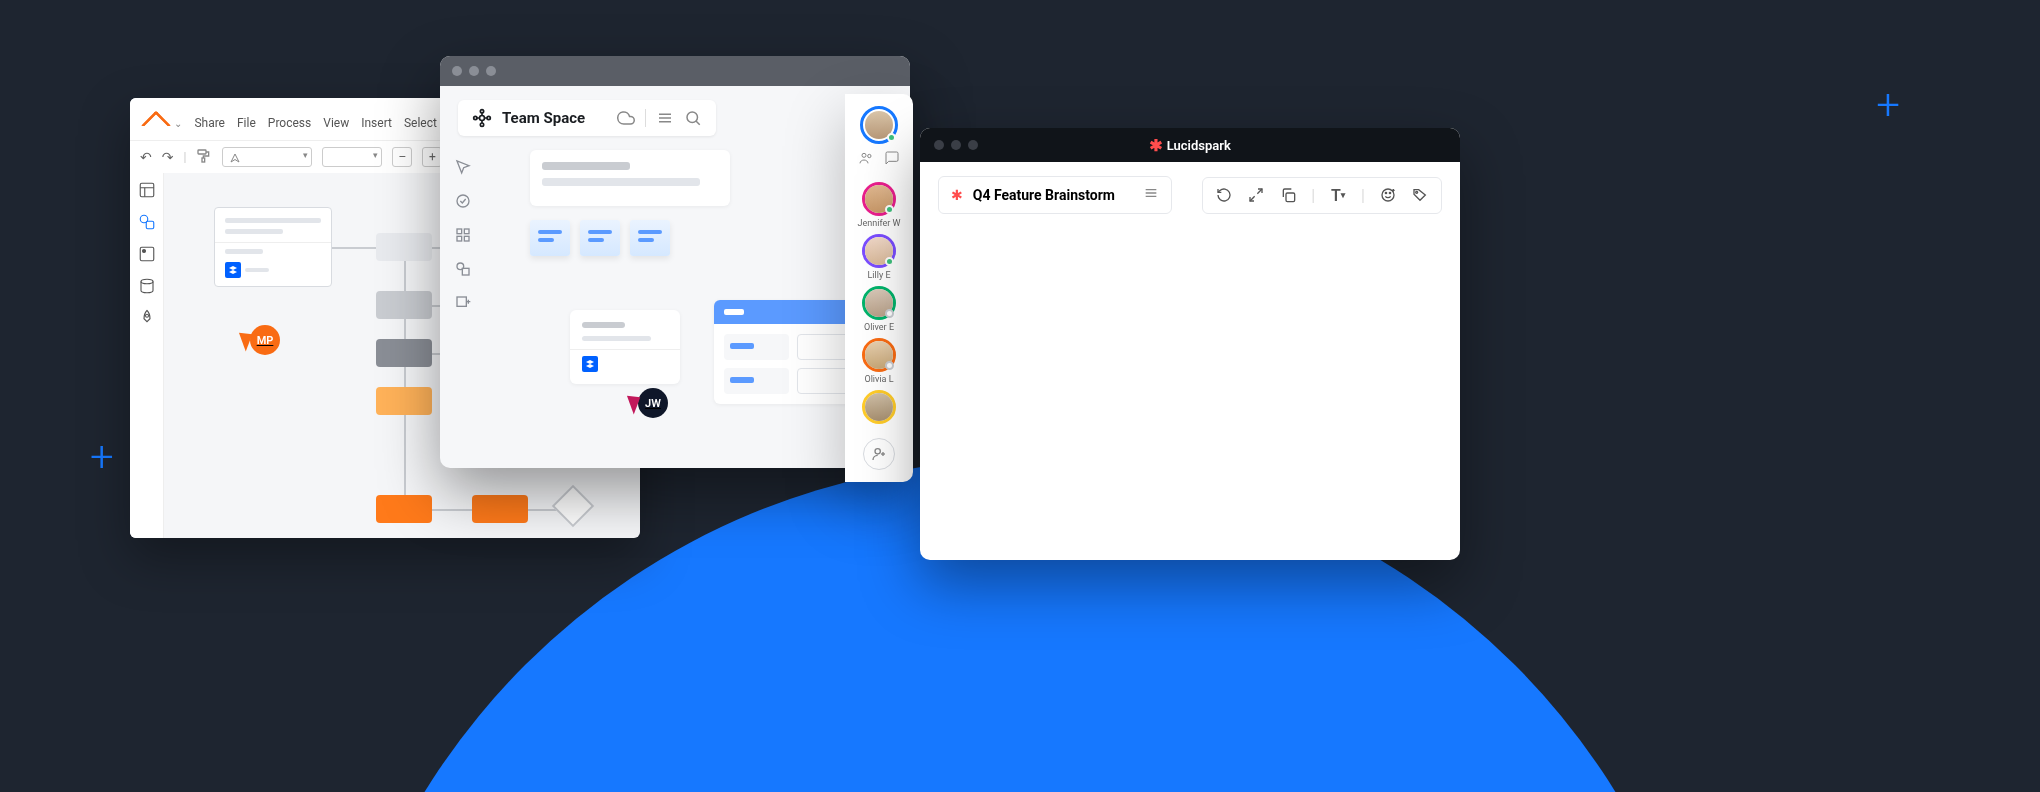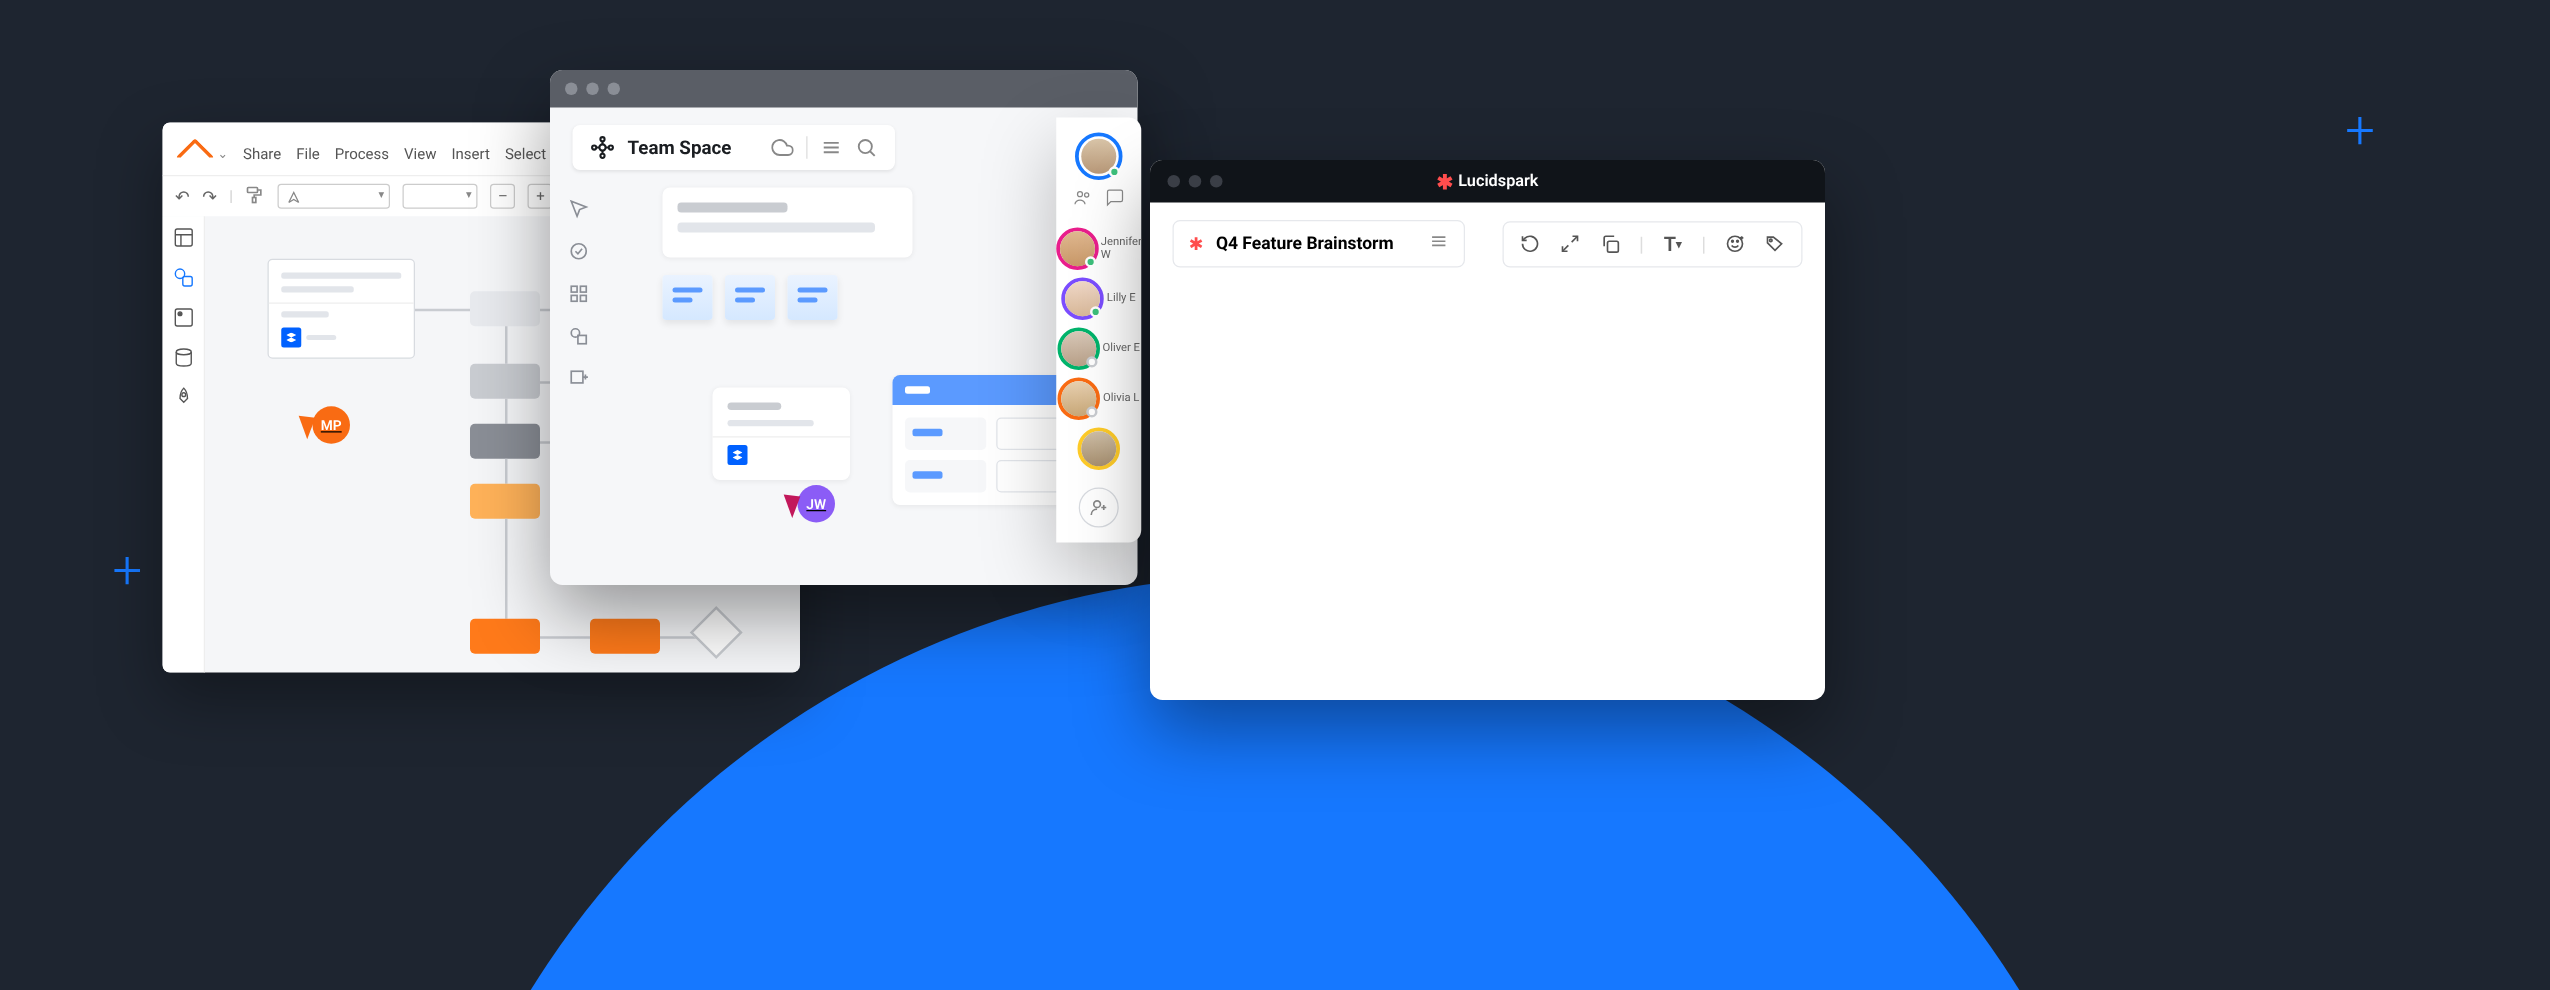--- a/index.html
+++ b/index.html
@@ -246,21 +246,21 @@
     display:flex; flex-direction:column;
     align-items:center;
     gap:6px;
     background:#fff;
     padding: 12px 0 12px 0;
     border-radius: 0 10px 10px 0;
     box-shadow: 0 24px 60px rgba(0,0,0,.25);
   }
   .pres-top { display:flex; gap:10px; margin-bottom:6px; }
   .pres-top svg { width:16px; height:16px; stroke:#888; fill:none; stroke-width:1.5; }
-  .avatar-wrap { display:flex; flex-direction:row; align-items:center; gap:2px; }
+  .avatar-wrap { display:flex; flex-direction:column; align-items:center; gap:2px; }
   .avatar { width:34px; height:34px; border-radius:50%; position:relative; display:flex; align-items:center; justify-content:center; }
   .avatar-inner { width:28px; height:28px; border-radius:50%; background:#d8dbe0; background-size:cover; }
   .avatar.big { width:38px; height:38px; }
   .avatar .status { position:absolute; width:9px; height:9px; border-radius:50%; border:2px solid #fff; right:-1px; bottom:-1px; }
   .av-name { font-size:9px; color:#666; }
   .add-collab { width:32px; height:32px; border-radius:50%; border:1px solid #d8dbe0; display:flex; align-items:center; justify-content:center; margin-top:8px; }
 
   
   .win3 {
     position:absolute;
@@ -553,21 +553,21 @@
         <div class="ts-board-hdr"></div>
         <div class="ts-board-body">
           <div class="ts-mini blue"></div>
           <div class="ts-mini green"></div>
           <div class="ts-mini blue"></div>
           <div class="ts-mini green"></div>
         </div>
       </div>
       <div class="cursor-badge" style="left:150px; top:238px;">
         <div class="cursor-tri" style="border-left-color:#c2185b"></div>
-        <div class="cursor-circ" style="background:#8b5cf6">JW</div>
+        <div class="cursor-circ" style="background:#0f172a">JW</div>
       </div>
     </div>
   </div>
 </div>
 
 <div class="presence">
   <div class="avatar big" style="border:3px solid #1678ff">
     <div class="avatar-inner" style="background:linear-gradient(#d8c4a8,#b89878)"></div>
     <span class="status" style="background:#3dc07c"></span>
   </div>

